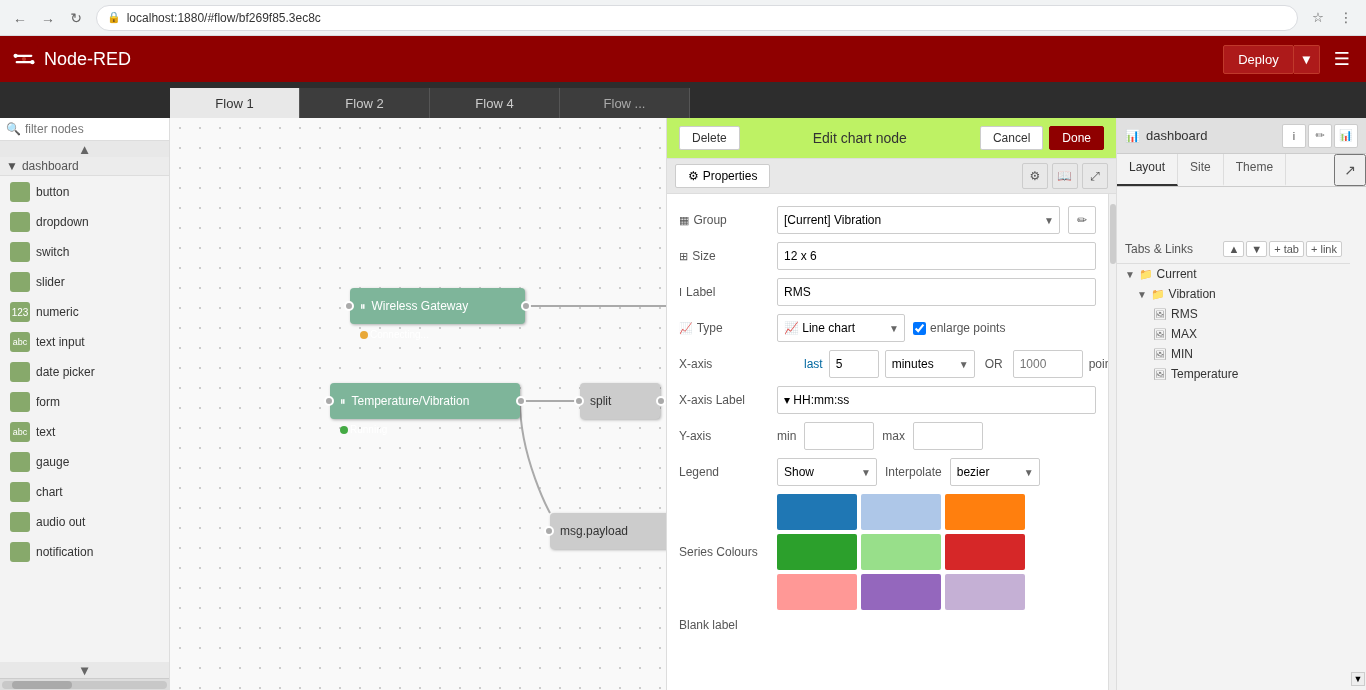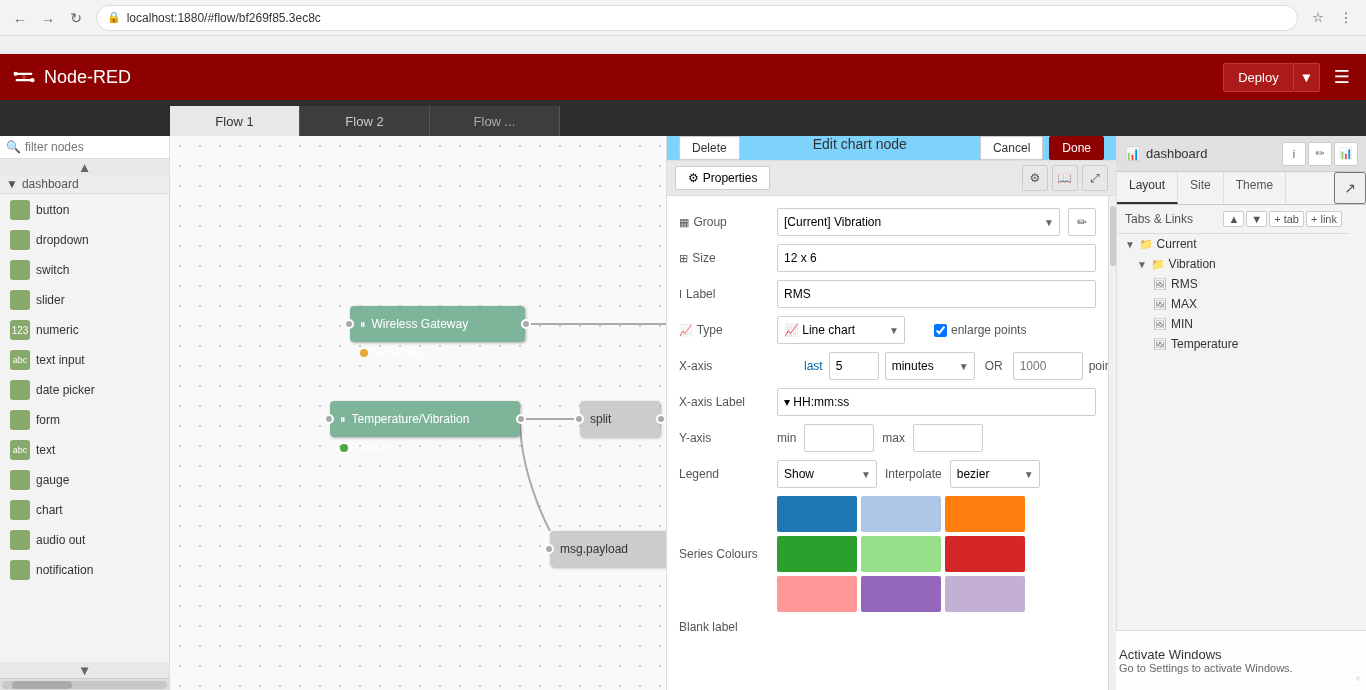--- a/index.html
+++ b/index.html
@@ -32,21 +32,21 @@
       width: 24px; height: 24px; border-radius: 50%; border: none; background: transparent;
       cursor: pointer; display: flex; align-items: center; justify-content: center; color: #666;
     }
 
     
     .app { display: flex; flex-direction: column; height: 654px; }
 
     
     .header {
       height: 46px; background: #8f0000; display: flex; align-items: center;
-      padding: 0 10px; gap: 8px; flex-shrink: 0; margin-top: 18px;
+      padding: 0 10px; gap: 8px; flex-shrink: 0;
     }
     .header-logo { display: flex; align-items: center; gap: 6px; }
     .logo-icon { width: 28px; height: 28px; }
     .header-title { color: white; font-size: 18px; font-weight: 300; }
     .header-spacer { flex: 1; }
     .deploy-btn {
       background: #ad1a1a; color: white; border: 1px solid #c0392b;
       padding: 6px 14px; border-radius: 2px; cursor: pointer; font-size: 13px;
       display: flex; align-items: center; gap: 4px;
     }
@@ -137,22 +137,22 @@
     
     .wires-svg { position: absolute; top: 0; left: 0; width: 100%; height: 100%; pointer-events: none; }
 
     
     .panel-overlay {
       position: absolute; top: 0; right: 0; width: 450px; height: 100%;
       background: white; border-left: 1px solid #ddd; display: flex; flex-direction: column;
       z-index: 10; overflow: hidden;
     }
     .panel-header {
-      background: #7dd3fc; border-bottom: 1px solid #ddd; padding: 0 12px;
-      display: flex; justify-content: space-between;
+      background: #bef264; border-bottom: 1px solid #ddd; padding: 8px 12px;
+      display: flex; align-items: center; justify-content: space-between;
     }
     .panel-title { font-size: 14px; font-weight: 500; color: #333; }
     .panel-actions { display: flex; gap: 6px; }
     .panel-btn {
       background: white; border: 1px solid #ccc; border-radius: 2px;
       padding: 4px 12px; cursor: pointer; font-size: 12px; color: #333;
     }
     .panel-btn-done {
       background: #8f0000; border: 1px solid #8f0000; border-radius: 2px;
       padding: 4px 12px; cursor: pointer; font-size: 12px; color: white;
@@ -205,21 +205,21 @@
       width: 28px; height: 28px; border: 1px solid #ccc; border-radius: 2px;
       background: white; cursor: pointer; display: flex; align-items: center;
       justify-content: center; font-size: 12px; color: #555;
     }
     .x-axis-row { display: flex; align-items: center; gap: 6px; }
     .x-axis-prefix { font-size: 12px; color: #0369a1; margin-left: 27px; }
     .x-axis-input { width: 50px; height: 28px; border: 1px solid #ccc; border-radius: 2px; padding: 0 6px; font-size: 12px; }
     .x-axis-or { font-size: 12px; color: #555; padding: 0 4px; }
     .x-axis-pts { width: 70px; height: 28px; border: 1px solid #ccc; border-radius: 2px; padding: 0 6px; font-size: 12px; }
     .x-axis-pts-label { font-size: 12px; color: #555; }
-    .checkbox-label { display: flex; align-items: center; gap: 4px; font-size: 12px; color: #555; margin-left: 21px; }
+    .checkbox-label { display: flex; align-items: center; gap: 4px; font-size: 12px; color: #555; }
     .type-row { display: flex; align-items: center; gap: 8px; }
     .yaxis-row { display: flex; align-items: center; gap: 8px; }
     .yaxis-label { font-size: 12px; color: #555; }
     .yaxis-input { width: 70px; height: 28px; border: 1px solid #ccc; border-radius: 2px; padding: 0 6px; font-size: 12px; }
     .legend-row { display: flex; align-items: center; gap: 8px; }
     .interpolate-label { font-size: 12px; color: #555; }
 
     .series-colours-section { margin-top: 8px; }
     .colour-grid { display: grid; grid-template-columns: repeat(3, 80px); gap: 4px; }
     .colour-swatch {
@@ -259,21 +259,21 @@
     .dash-tab {
       padding: 6px 12px; font-size: 12px; cursor: pointer; color: #555;
       border-right: 1px solid #ddd; border-bottom: 2px solid transparent;
     }
     .dash-tab.active { color: #333; border-bottom: 2px solid #333; font-weight: 500; }
     .dash-tab-icon-btn {
       margin-left: auto; padding: 6px 8px; font-size: 14px; cursor: pointer; color: #555;
     }
     .tabs-links-header {
       padding: 6px 8px; font-size: 12px; font-weight: 500; color: #555;
-      border-bottom: 1px solid #ddd; display: flex; align-items: center; gap: 16px;
+      border-bottom: 1px solid #ddd; display: flex; align-items: center; gap: 16px; margin-top: 48px;
     }
     .tabs-links-actions { margin-left: auto; display: flex; gap: 2px; }
     .tl-btn {
       border: 1px solid #ccc; background: white; border-radius: 2px;
       font-size: 11px; padding: 1px 4px; cursor: pointer; color: #555;
     }
     .tree-item { padding: 3px 8px; display: flex; align-items: center; gap: 4px; cursor: pointer; }
     .tree-caret { font-size: 10px; color: #666; }
     .tree-icon { font-size: 11px; color: #777; }
     .tree-label { font-size: 12px; color: #333; }
@@ -332,20 +332,23 @@
     </div>
     <button class="header-menu-btn">☰</button>
   </div>
 
   <div class="flow-tabs">
     <div class="flow-tab active">
       <span>Flow 1</span>
     </div>
     <div class="flow-tab">
       <span>Flow 2</span>
+    </div>
+    <div class="flow-tab">
+      <span>Flow 4</span>
     </div>
     <div class="flow-tab flow-tab-more">
       <span>Flow ...</span>
     </div>
   </div>
 
   <div class="main">
 
     <div class="sidebar-left">
       <div class="filter-nodes">
@@ -709,19 +712,15 @@
             <span class="tree-icon">🖼</span>
             <span class="tree-label">Temperature</span>
           </div>
         </div>
 
         <div style="width:16px; display:flex; flex-direction:column; align-items:center; justify-content:flex-end; padding-bottom:4px;">
           <button style="width:14px;height:14px;border:1px solid #ccc;background:#eee;font-size:9px;cursor:pointer;display:flex;align-items:center;justify-content:center;">▼</button>
         </div>
       </div>
 
-      <div class="activate-overlay">
-        <span class="activate-title">Activate Windows</span>
-        <span style="font-size:11px;color:#666;">Go to Settings to activate Windows.</span>
-      </div>
     </div>
   </div>
 </div>
 
 </body></html>

